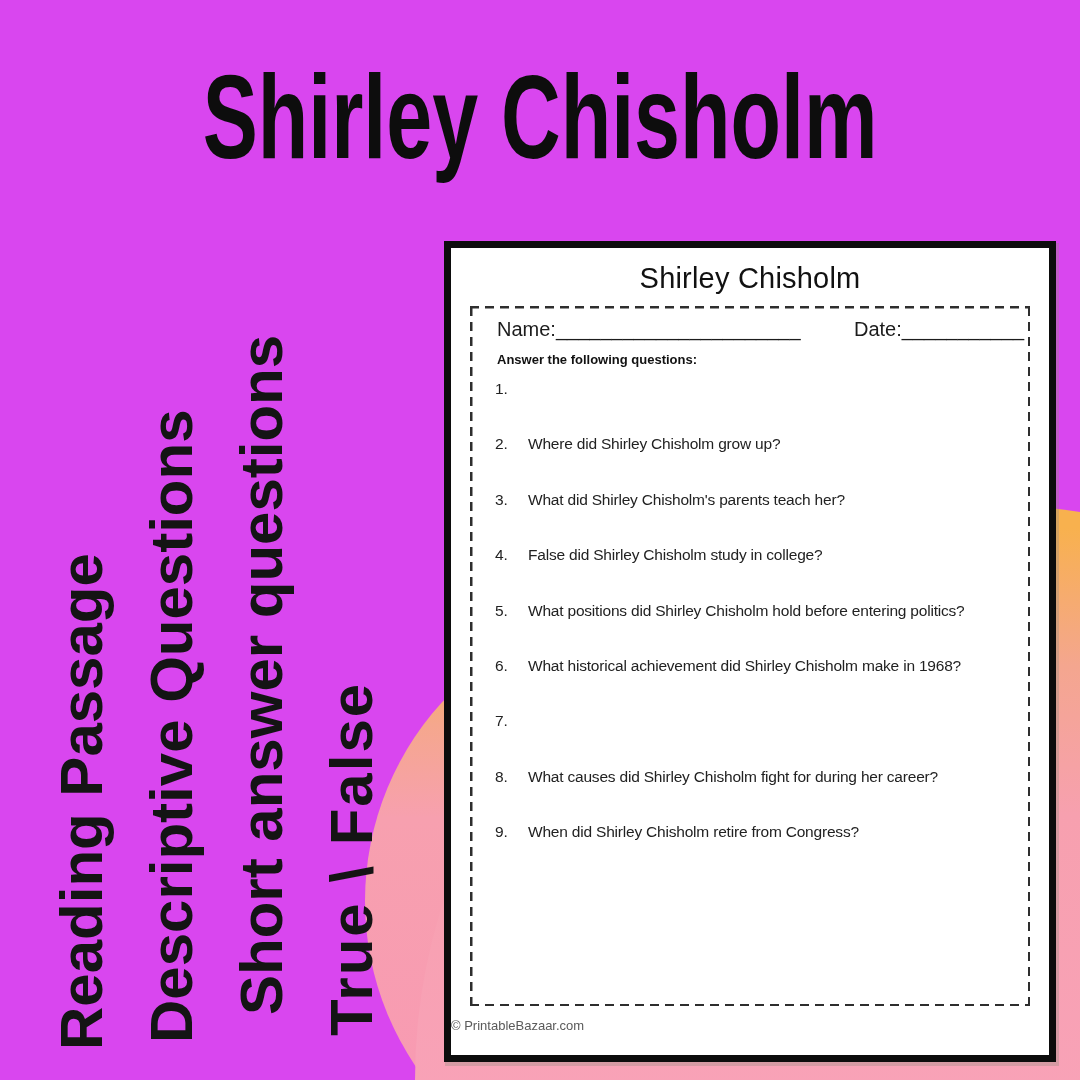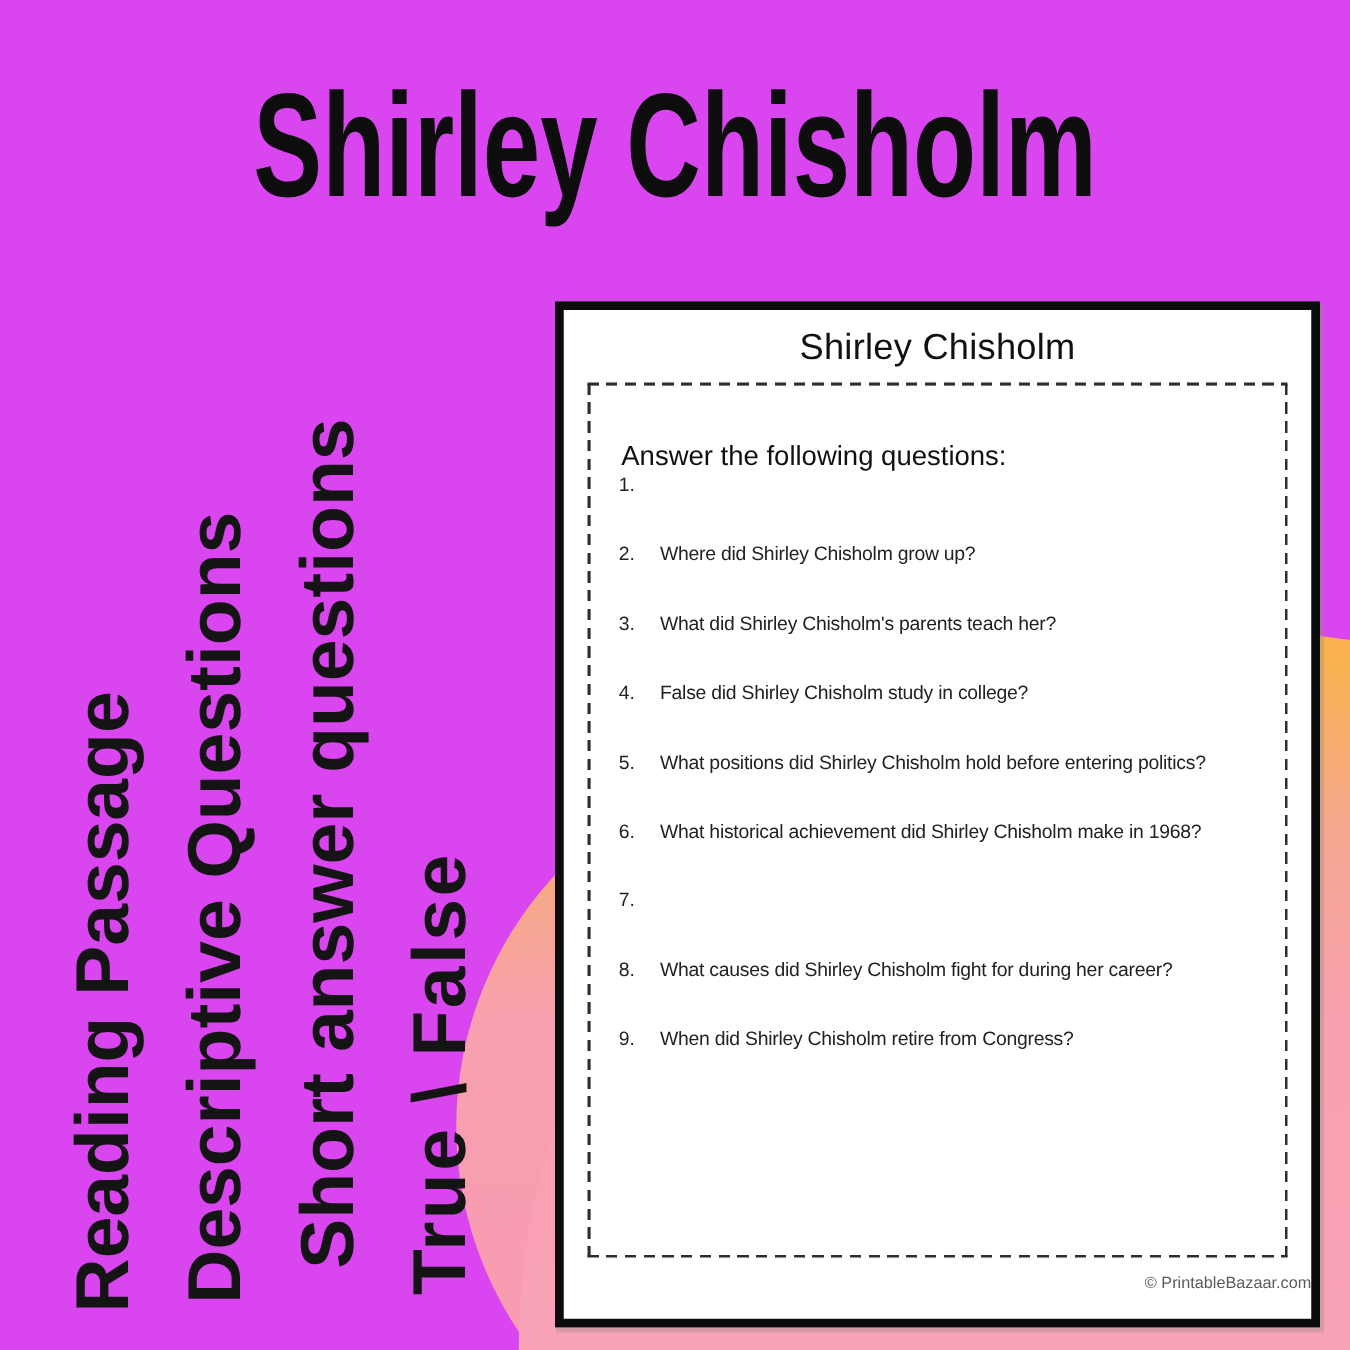--- a/index.html
+++ b/index.html
@@ -94,34 +94,34 @@
     background-repeat: no-repeat;
   }
   .field-row { position: absolute; top: 12px; left: 12px; right: 12px; height: 28px; font-size: 20px; color: #1c1c1c; }
   .name-field { position: absolute; left: 15px; top: 0; white-space: nowrap; }
   .date-field { position: absolute; left: 372px; top: 0; white-space: nowrap; }
   .field-line { letter-spacing: 0; color: #1c1c1c; }
 
   .instruction {
     position: absolute;
     top: 46px; left: 27px;
-    font-size: 22px;
-    font-weight: normal;
+    font-size: 13px;
+    font-weight: bold;
     color: #111111;
   }
 
   .q-list { position: absolute; top: 74px; left: 25px; right: 18px; list-style: none; }
   .q-item { display: flex; height: 55.4px; align-items: flex-start; }
   .q-num  { width: 33px; flex: 0 0 33px; font-size: 15.5px; color: #222222; }
   .q-text { flex: 1; font-size: 15.5px; color: #222222; letter-spacing: -0.2px; white-space: nowrap; }
 
   .paper-footer {
     position: absolute;
     top: 770px; left: 0; width: 100%;
-    text-align: right;
+    text-align: left;
     font-size: 13px;
     color: #5a5a5a;
   }
 </style>
 </head>
 <body>
 
 <div class="stage">
 
   <div class="blob blob-left"></div>
@@ -133,20 +133,28 @@
   <div class="vlabel vlabel-2">Descriptive Questions</div>
   <div class="vlabel vlabel-3">Short answer questions</div>
   <div class="vlabel vlabel-4">True \ False</div>
 
   <div class="paper">
 
     <div class="paper-title">Shirley Chisholm</div>
 
     <div class="dash-box">
 
+      <div class="field-row">
+        <span class="name-field">
+          <span>Name:</span><span class="field-line">______________________</span>
+        </span>
+        <span class="date-field">
+          <span>Date:</span><span class="field-line">___________</span>
+        </span>
+      </div>
 
       <div class="instruction">Answer the following questions:</div>
 
       <ul class="q-list">
         <li class="q-item">
           <span class="q-num">1.</span>
         </li>
         <li class="q-item">
           <span class="q-num">2.</span>
           <span class="q-text">Where did Shirley Chisholm grow up?</span>

